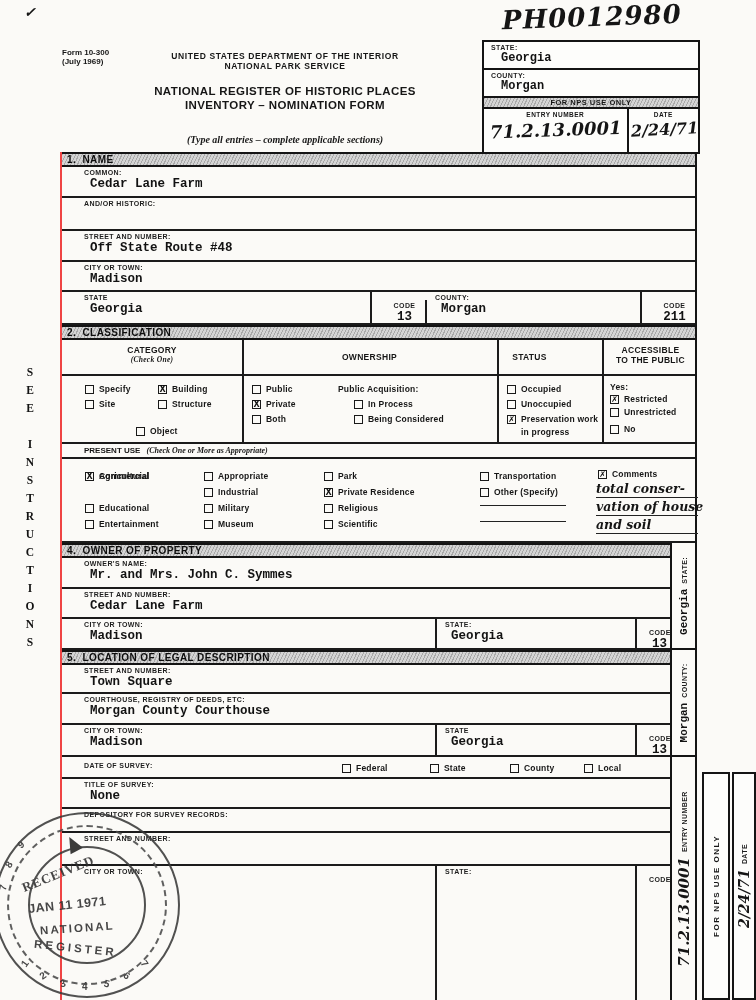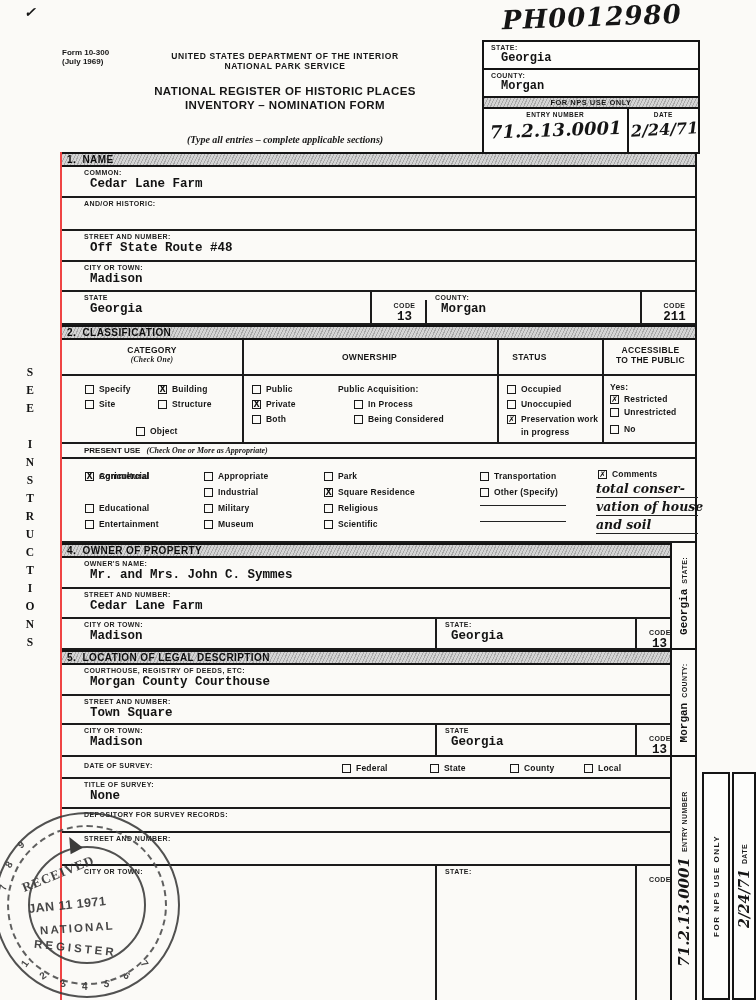--- a/index.html
+++ b/index.html
@@ -304,21 +304,21 @@
           <span class="cbx"></span>
           <span class="cbt">Museum</span>
         </div>
 
       <div class="ci" style="left:262px;top:12px">
           <span class="cbx"></span>
           <span class="cbt">Park</span>
         </div>
       <div class="ci" style="left:262px;top:28px">
           <span class="cbx">X</span>
-          <span class="cbt">Square Residence</span>
+          <span class="cbt">Private Residence</span>
         </div>
       <div class="ci" style="left:262px;top:44px">
           <span class="cbx"></span>
           <span class="cbt">Religious</span>
         </div>
       <div class="ci" style="left:262px;top:60px">
           <span class="cbx"></span>
           <span class="cbt">Scientific</span>
         </div>
 
@@ -367,27 +367,27 @@
           </div>
           <div class="cell code" style="flex:1">
             <span class="lbl">CODE</span>
             <div class="val">13</div>
           </div>
         </div>
 
         <div class="bar">
             <span>5.  LOCATION OF LEGAL DESCRIPTION</span>
           </div>
+        <div class="cell" style="height:29px">
+          <span class="lbl">STREET AND NUMBER:</span>
+          <div class="val">Town Square</div>
+        </div>
         <div class="cell" style="height:31px">
           <span class="lbl">COURTHOUSE, REGISTRY OF DEEDS, ETC:</span>
           <div class="val">Morgan County Courthouse</div>
-        </div>
-        <div class="cell" style="height:29px">
-          <span class="lbl">STREET AND NUMBER:</span>
-          <div class="val">Town Square</div>
         </div>
         <div class="row" style="height:32px">
           <div class="cell rb" style="flex:0 0 375px">
             <span class="lbl">CITY OR TOWN:</span>
             <div class="val">Madison</div>
           </div>
           <div class="cell rb" style="flex:0 0 200px;padding-left:8px">
             <span class="lbl">STATE</span>
             <div class="val">Georgia</div>
           </div>

